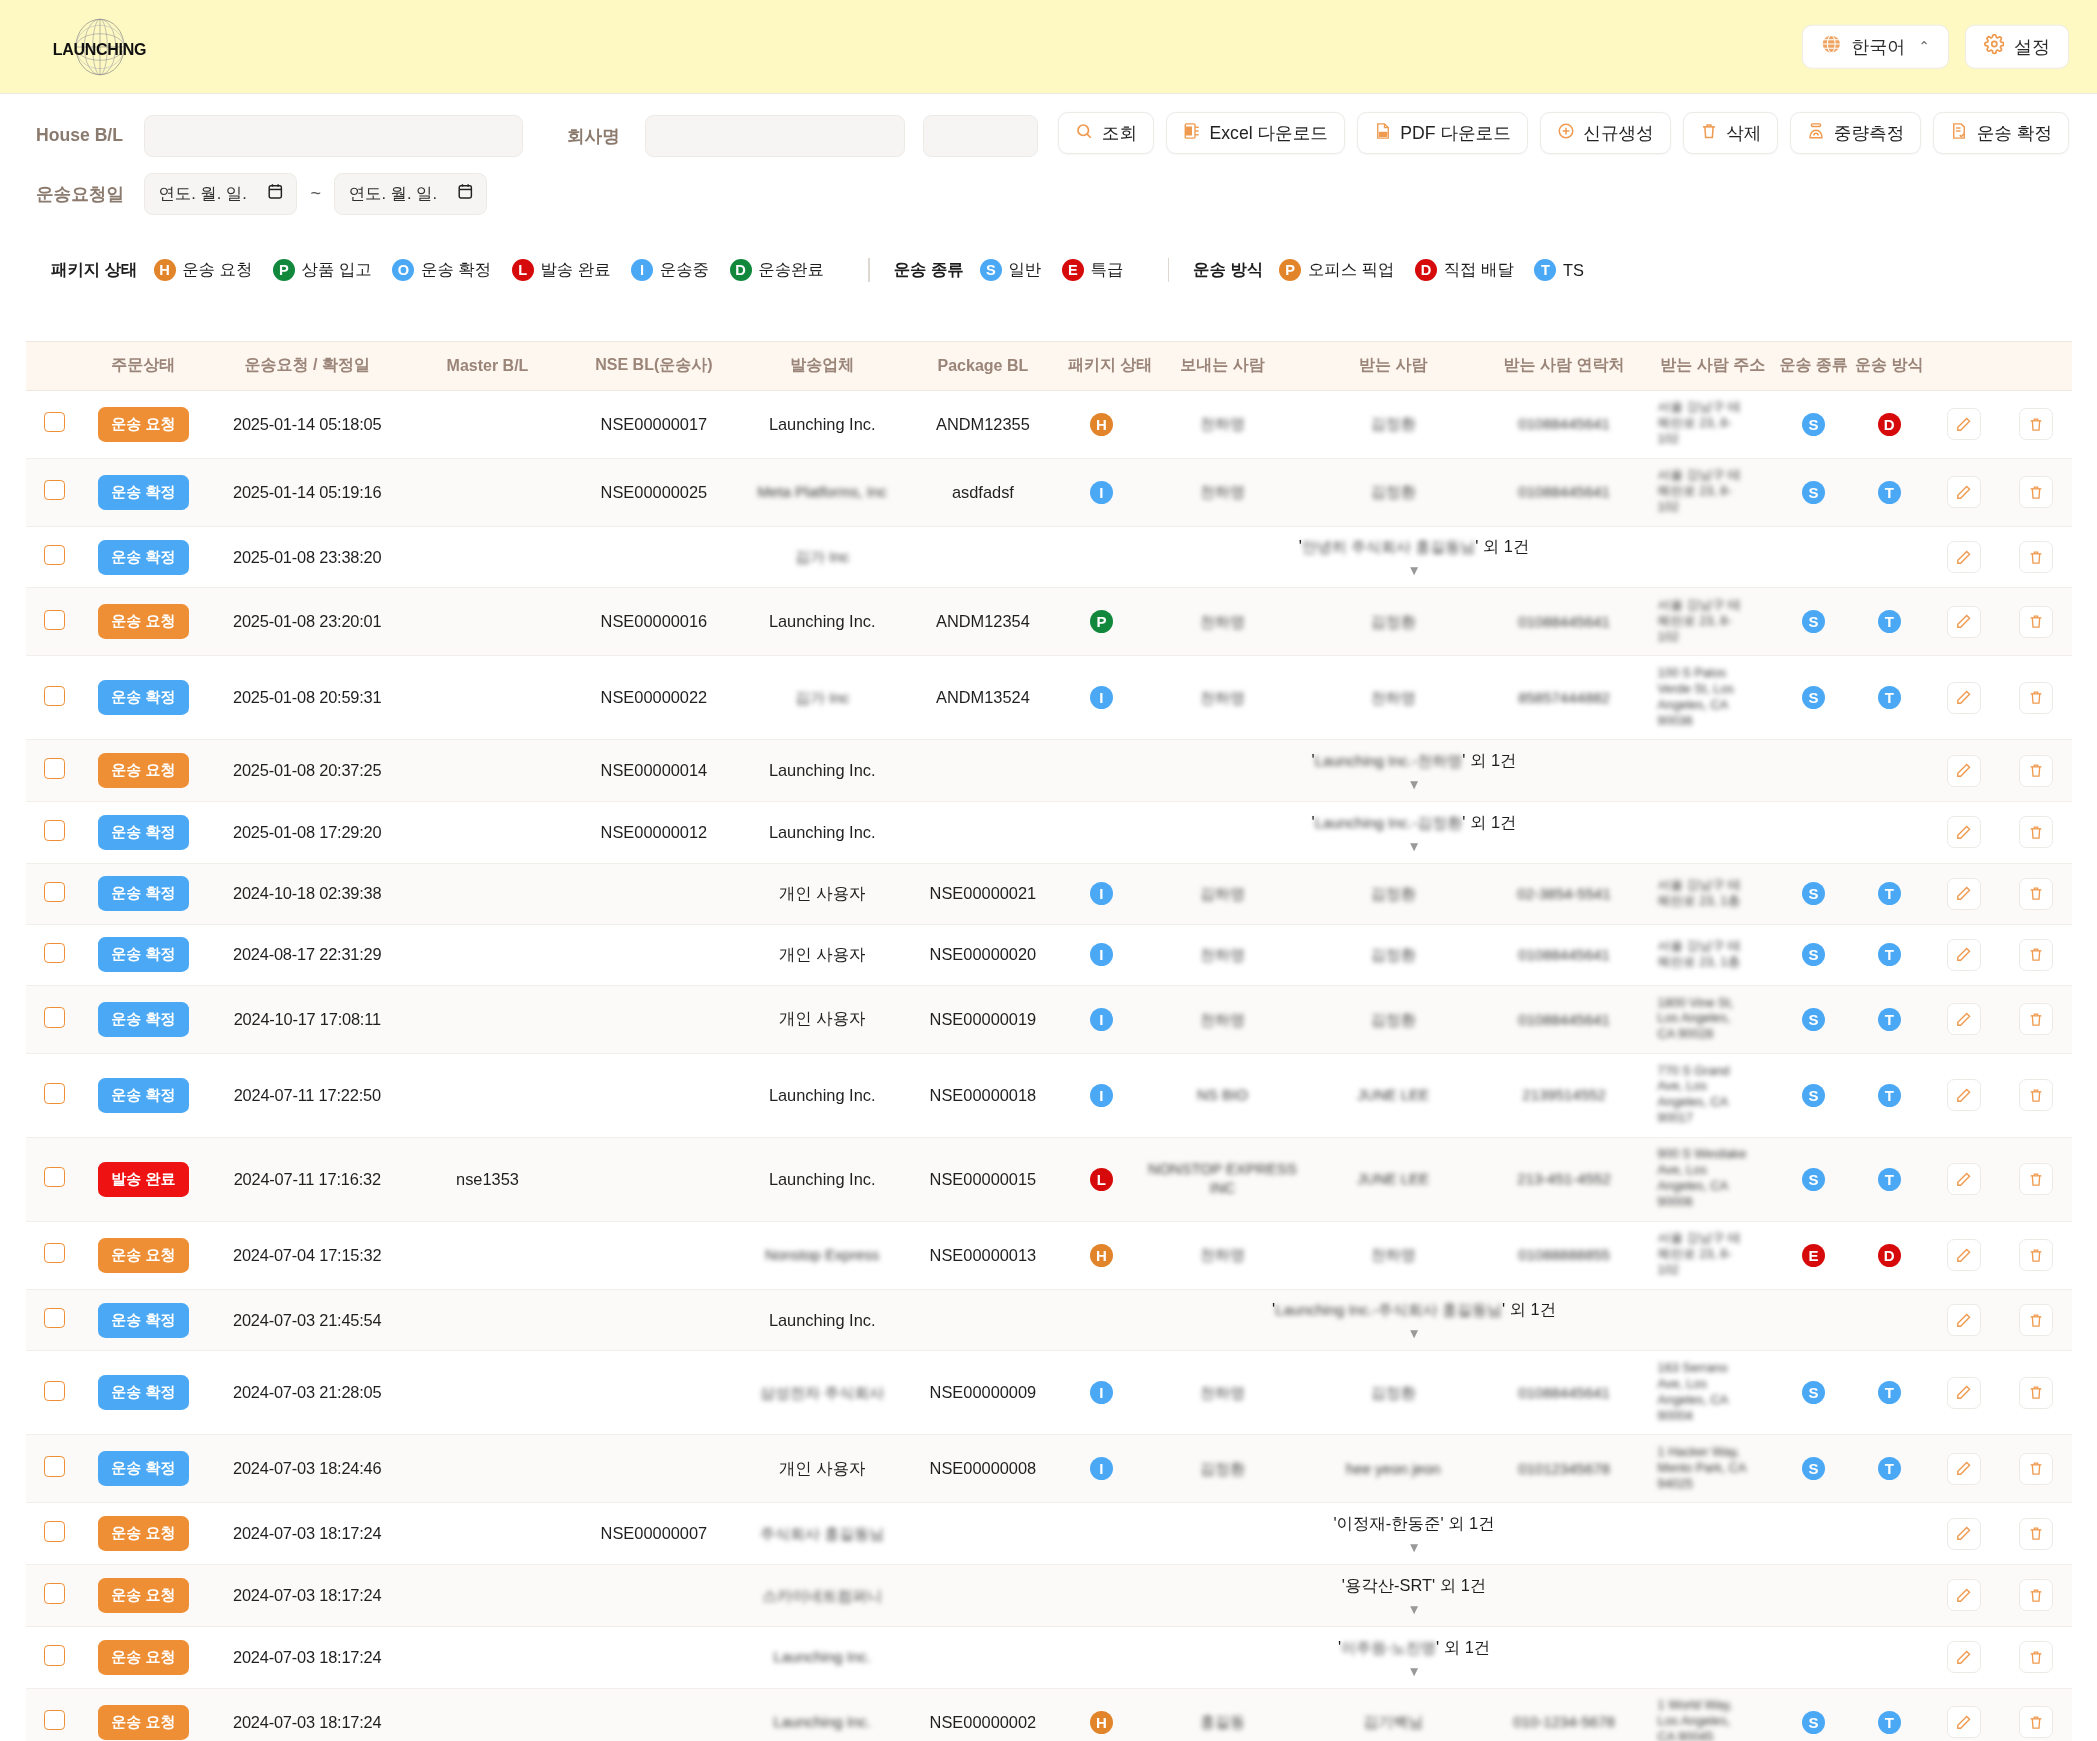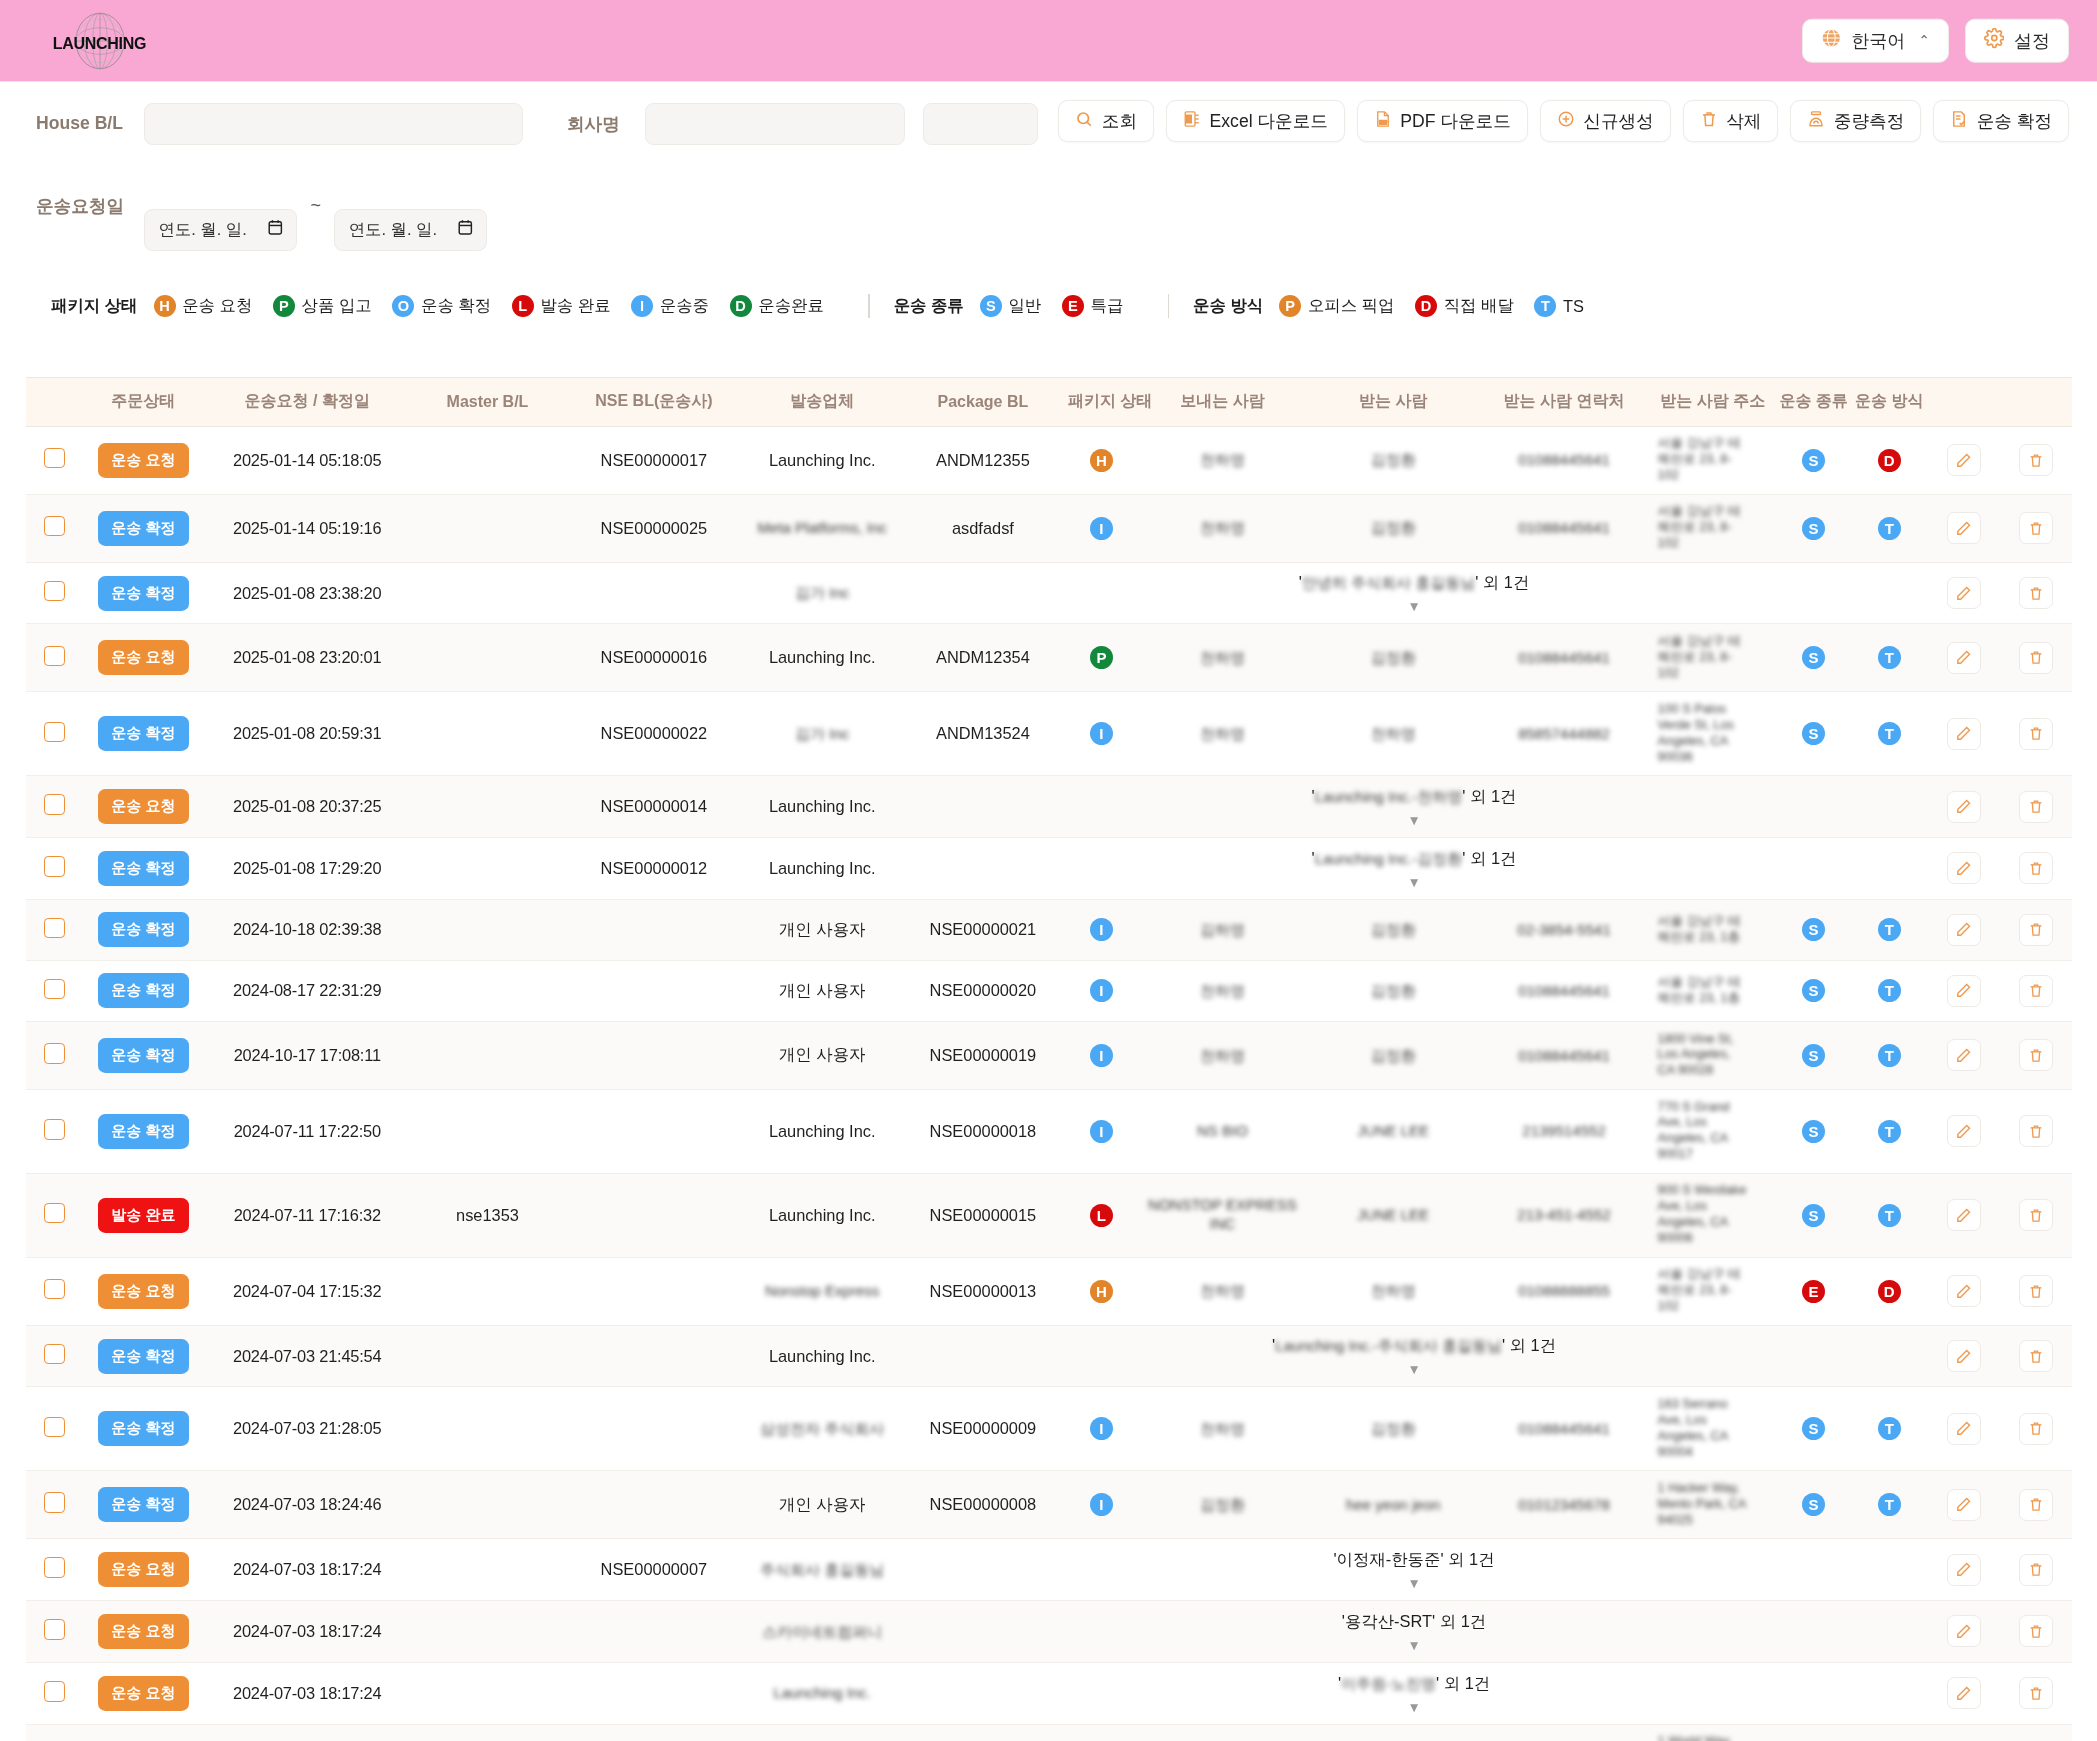--- a/index.html
+++ b/index.html
@@ -7,27 +7,27 @@
   html, body {
     margin: 0; padding: 0;
     background: #ffffff;
     font-family: "Liberation Sans", "DejaVu Sans", sans-serif;
     color: #2b2b2b;
   }
   body { width: 2097px; height: 1742px; overflow: hidden; position: relative; }
 
   
   .header {
-    height: 82px;
+    height: 94px;
     display: flex;
     align-items: center;
     padding: 0 28px 0 36px;
     border-bottom: 1.2px solid #ece8e4;
     position: relative;
-    background: #f9a8d4;
+    background: #fef9c3;
   }
   .logo-wrap { width: 127px; display:flex; align-items:center; justify-content:center; }
   .logo-globe { position: relative; width: 70px; height: 58px; }
   .logo-globe svg { display:block; }
   .logo-text {
     position: absolute; top: 23px; left: 50%; transform: translateX(-50%);
     font-size: 16px; font-weight: 700; letter-spacing: -0.3px;
     color: #111; white-space: nowrap;
     font-family: "Liberation Sans", sans-serif;
   }
@@ -88,21 +88,21 @@
     font-family: "Liberation Sans", sans-serif;
   }
   .finput.hbl { width: 379px; }
   .finput.comp { width: 260px; margin-left: 0; }
   .finput.comp2 { width: 115px; margin-left: 18px; }
   .flabel.comp-label { width: 78px; margin-left: 44px; }
   .fdate {
     background: #f7f5f3; border: 1.2px solid #edeae6; border-radius: 8.5px;
     height: 42px; width: 153px;
     display: flex; align-items: center; justify-content: space-between;
-    padding: 0 13.4px; font-size: 16.4px; color: #2f2f2f; cursor: pointer; margin-top: 48px;
+    padding: 0 13.4px; font-size: 16.4px; color: #2f2f2f; cursor: pointer;
   }
   .tilde { margin: 0 13.4px; font-size: 18px; color: #555; }
 
   .actions {
     position: absolute; right: 28px; top: 18px;
     display: flex; flex-direction: column; align-items: flex-end; gap: 13.4px;
   }
   .arow { display: flex; gap: 12px; }
   .abtn {
     display: flex; align-items: center; gap: 8.5px;

